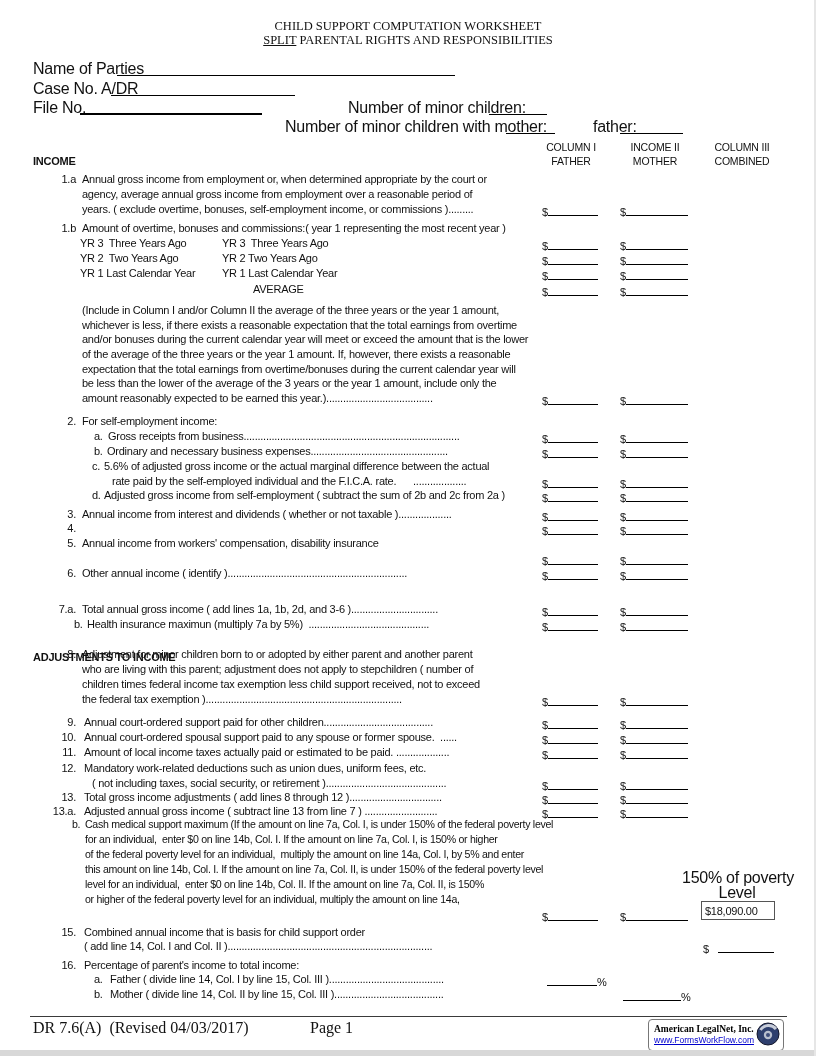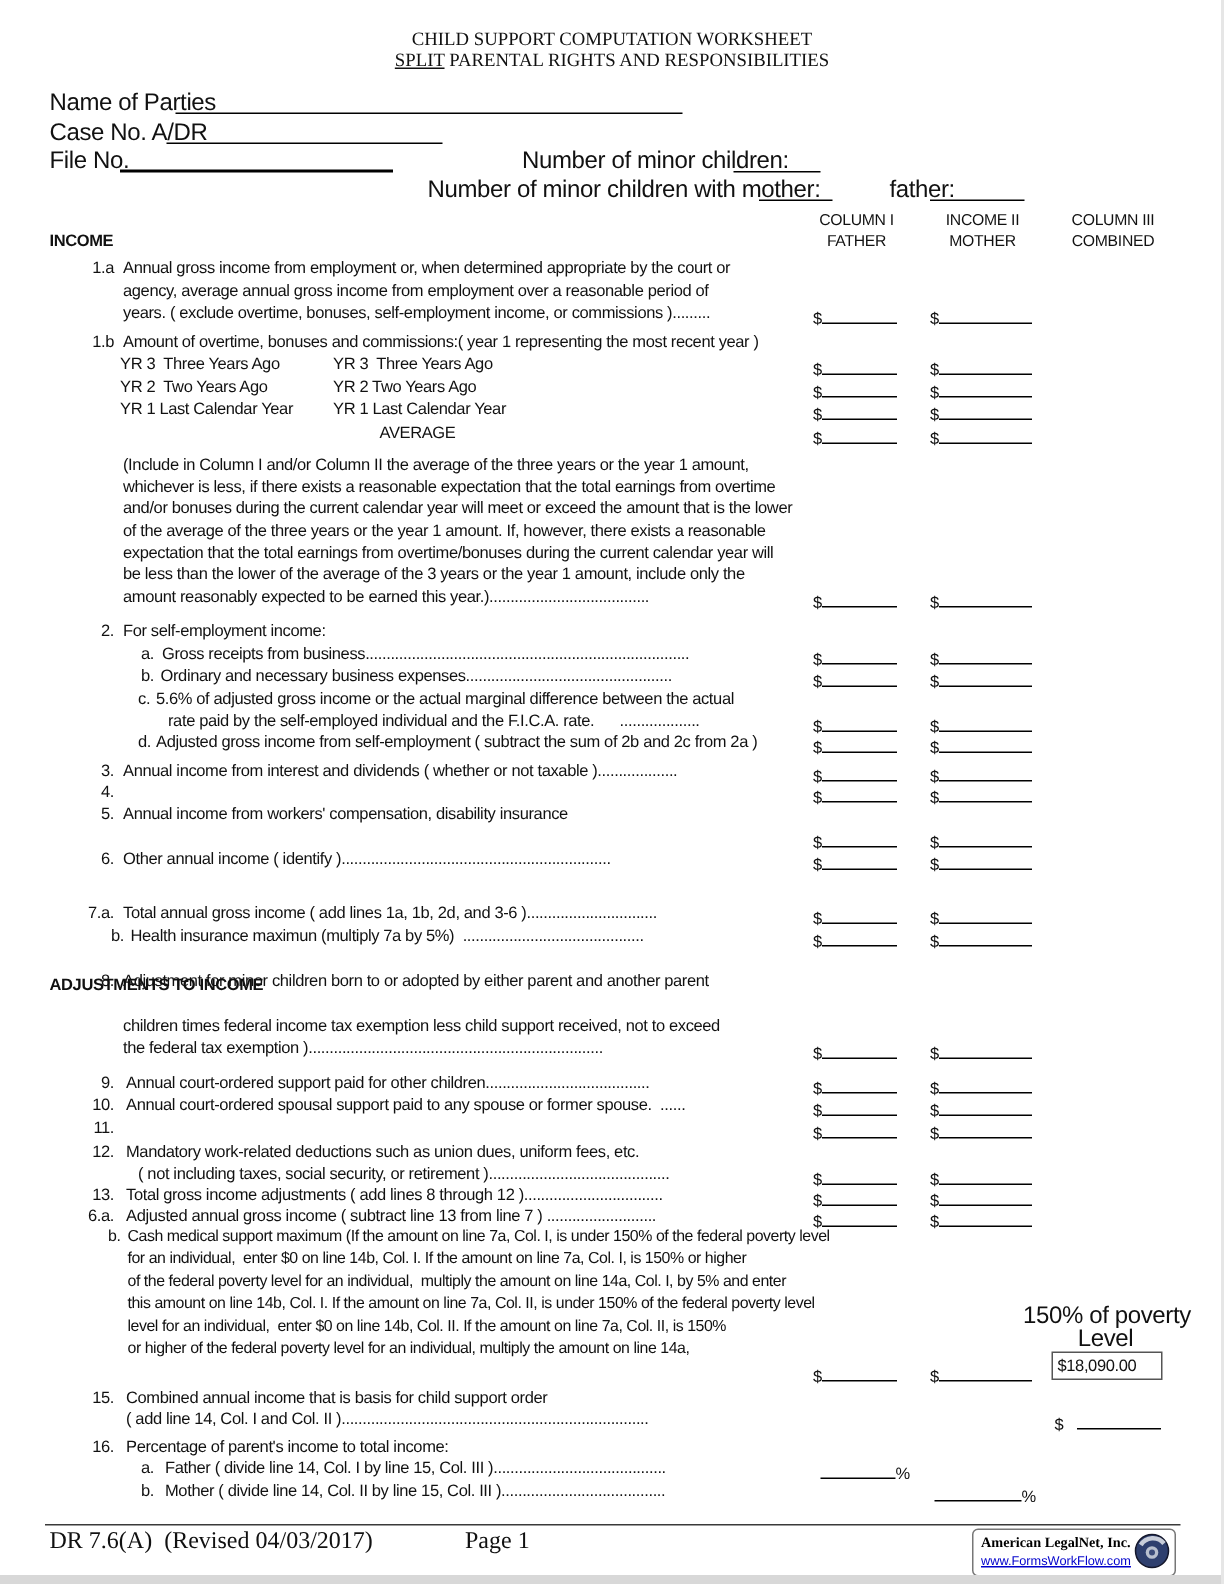--- a/index.html
+++ b/index.html
@@ -143,46 +143,48 @@
   <span class="mm c2" style="top:603px"><i class="ds">$</i><u class="ul2"></u></span>
   <div class="t" style="top:618px;left:74px">b.</div>
   <div class="t" style="top:618px;left:87px">Health insurance maximun (multiply 7a by 5%)  ...........................................</div>
   <span class="mm c1" style="top:618px"><i class="ds">$</i><u class="ul1"></u></span>
   <span class="mm c2" style="top:618px"><i class="ds">$</i><u class="ul2"></u></span>
 
   <div class="t b" style="top:651px;left:33px">ADJUSTMENTS TO INCOME</div>
 
   <div class="n" style="top:648px;left:38px">8.</div>
   <div class="t" style="top:648px;left:82px">Adjustment for minor children born to or adopted by either parent and another parent</div>
+  <div class="t" style="top:663px;left:82px">who are living with this parent; adjustment does not apply to stepchildren ( number of</div>
   <div class="t" style="top:678px;left:82px">children times federal income tax exemption less child support received, not to exceed</div>
   <div class="t" style="top:693px;left:82px">the federal tax exemption )......................................................................</div>
   <span class="mm c1" style="top:693px"><i class="ds">$</i><u class="ul1"></u></span>
   <span class="mm c2" style="top:693px"><i class="ds">$</i><u class="ul2"></u></span>
 
   <div class="n" style="top:716px;left:38px">9.</div>
   <div class="t" style="top:716px;left:84px">Annual court-ordered support paid for other children.......................................</div>
   <span class="mm c1" style="top:716px"><i class="ds">$</i><u class="ul1"></u></span>
   <span class="mm c2" style="top:716px"><i class="ds">$</i><u class="ul2"></u></span>
   <div class="n" style="top:731px;left:38px">10.</div>
   <div class="t" style="top:731px;left:84px">Annual court-ordered spousal support paid to any spouse or former spouse.  ......</div>
   <span class="mm c1" style="top:731px"><i class="ds">$</i><u class="ul1"></u></span>
   <span class="mm c2" style="top:731px"><i class="ds">$</i><u class="ul2"></u></span>
   <div class="n" style="top:746px;left:38px">11.</div>
+  <div class="t" style="top:746px;left:84px">Amount of local income taxes actually paid or estimated to be paid. ...................</div>
   <span class="mm c1" style="top:746px"><i class="ds">$</i><u class="ul1"></u></span>
   <span class="mm c2" style="top:746px"><i class="ds">$</i><u class="ul2"></u></span>
   <div class="n" style="top:762px;left:38px">12.</div>
   <div class="t" style="top:762px;left:84px">Mandatory work-related deductions such as union dues, uniform fees, etc.</div>
   <div class="t" style="top:777px;left:92px">( not including taxes, social security, or retirement )...........................................</div>
   <span class="mm c1" style="top:777px"><i class="ds">$</i><u class="ul1"></u></span>
   <span class="mm c2" style="top:777px"><i class="ds">$</i><u class="ul2"></u></span>
   <div class="n" style="top:791px;left:38px">13.</div>
   <div class="t" style="top:791px;left:84px">Total gross income adjustments ( add lines 8 through 12 ).................................</div>
   <span class="mm c1" style="top:791px"><i class="ds">$</i><u class="ul1"></u></span>
   <span class="mm c2" style="top:791px"><i class="ds">$</i><u class="ul2"></u></span>
-  <div class="n" style="top:805px;left:38px">6.a.</div>
+  <div class="n" style="top:805px;left:38px">13.a.</div>
   <div class="t" style="top:805px;left:84px">Adjusted annual gross income ( subtract line 13 from line 7 ) ..........................</div>
   <span class="mm c1" style="top:805px"><i class="ds">$</i><u class="ul1"></u></span>
   <span class="mm c2" style="top:805px"><i class="ds">$</i><u class="ul2"></u></span>
 
   <div class="t sm" style="top:818px;left:72px">b.</div>
   <div class="t sm" style="top:818px;left:85px">Cash medical support maximum (If the amount on line 7a, Col. I, is under 150% of the federal poverty level</div>
   <div class="t sm" style="top:833px;left:85px">for an individual,  enter $0 on line 14b, Col. I. If the amount on line 7a, Col. I, is 150% or higher</div>
   <div class="t sm" style="top:848px;left:85px">of the federal poverty level for an individual,  multiply the amount on line 14a, Col. I, by 5% and enter</div>
   <div class="t sm" style="top:863px;left:85px">this amount on line 14b, Col. I. If the amount on line 7a, Col. II, is under 150% of the federal poverty level</div>
   <div class="t sm" style="top:878px;left:85px">level for an individual,  enter $0 on line 14b, Col. II. If the amount on line 7a, Col. II, is 150%</div>

